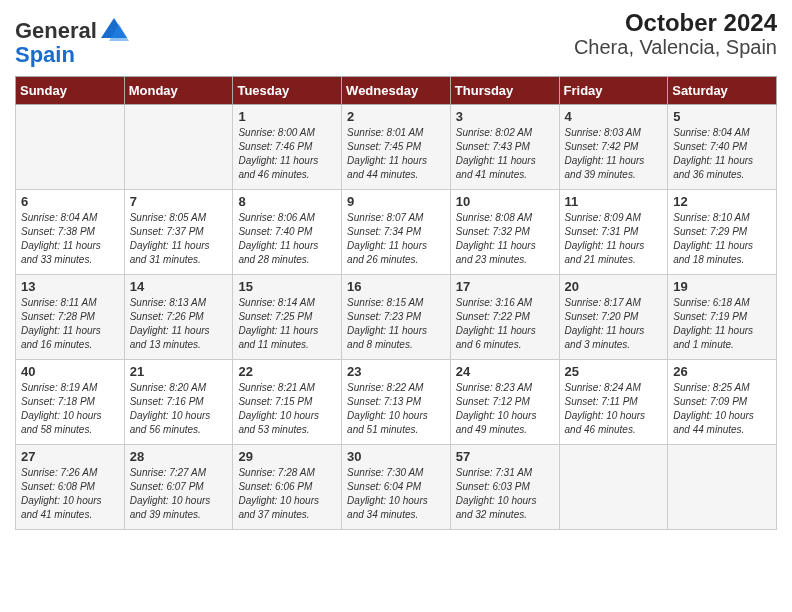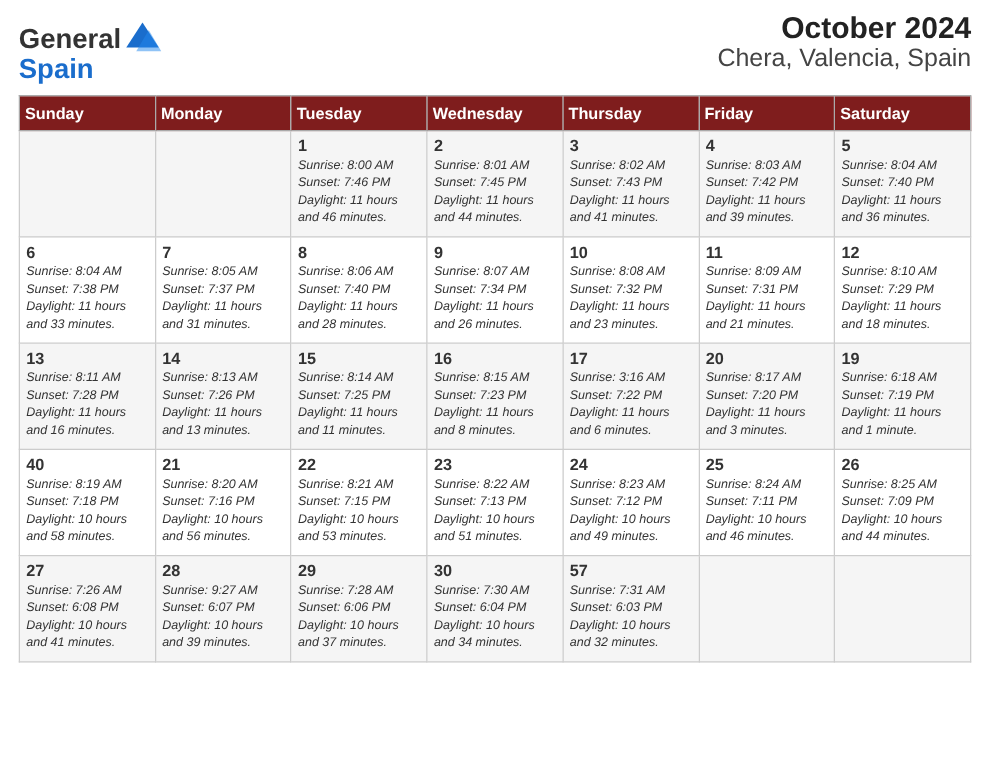--- a/index.html
+++ b/index.html
@@ -284,21 +284,21 @@
       </tr>
       <tr>
         <td>
           <span class="day-num">27</span>
           <div class="day-info">Sunrise: 7:26 AM
 Sunset: 6:08 PM
 Daylight: 10 hours and 41 minutes.</div>
         </td>
         <td>
           <span class="day-num">28</span>
-          <div class="day-info">Sunrise: 9:27 AM
+          <div class="day-info">Sunrise: 7:27 AM
 Sunset: 6:07 PM
 Daylight: 10 hours and 39 minutes.</div>
         </td>
         <td>
           <span class="day-num">29</span>
           <div class="day-info">Sunrise: 7:28 AM
 Sunset: 6:06 PM
 Daylight: 10 hours and 37 minutes.</div>
         </td>
         <td>

